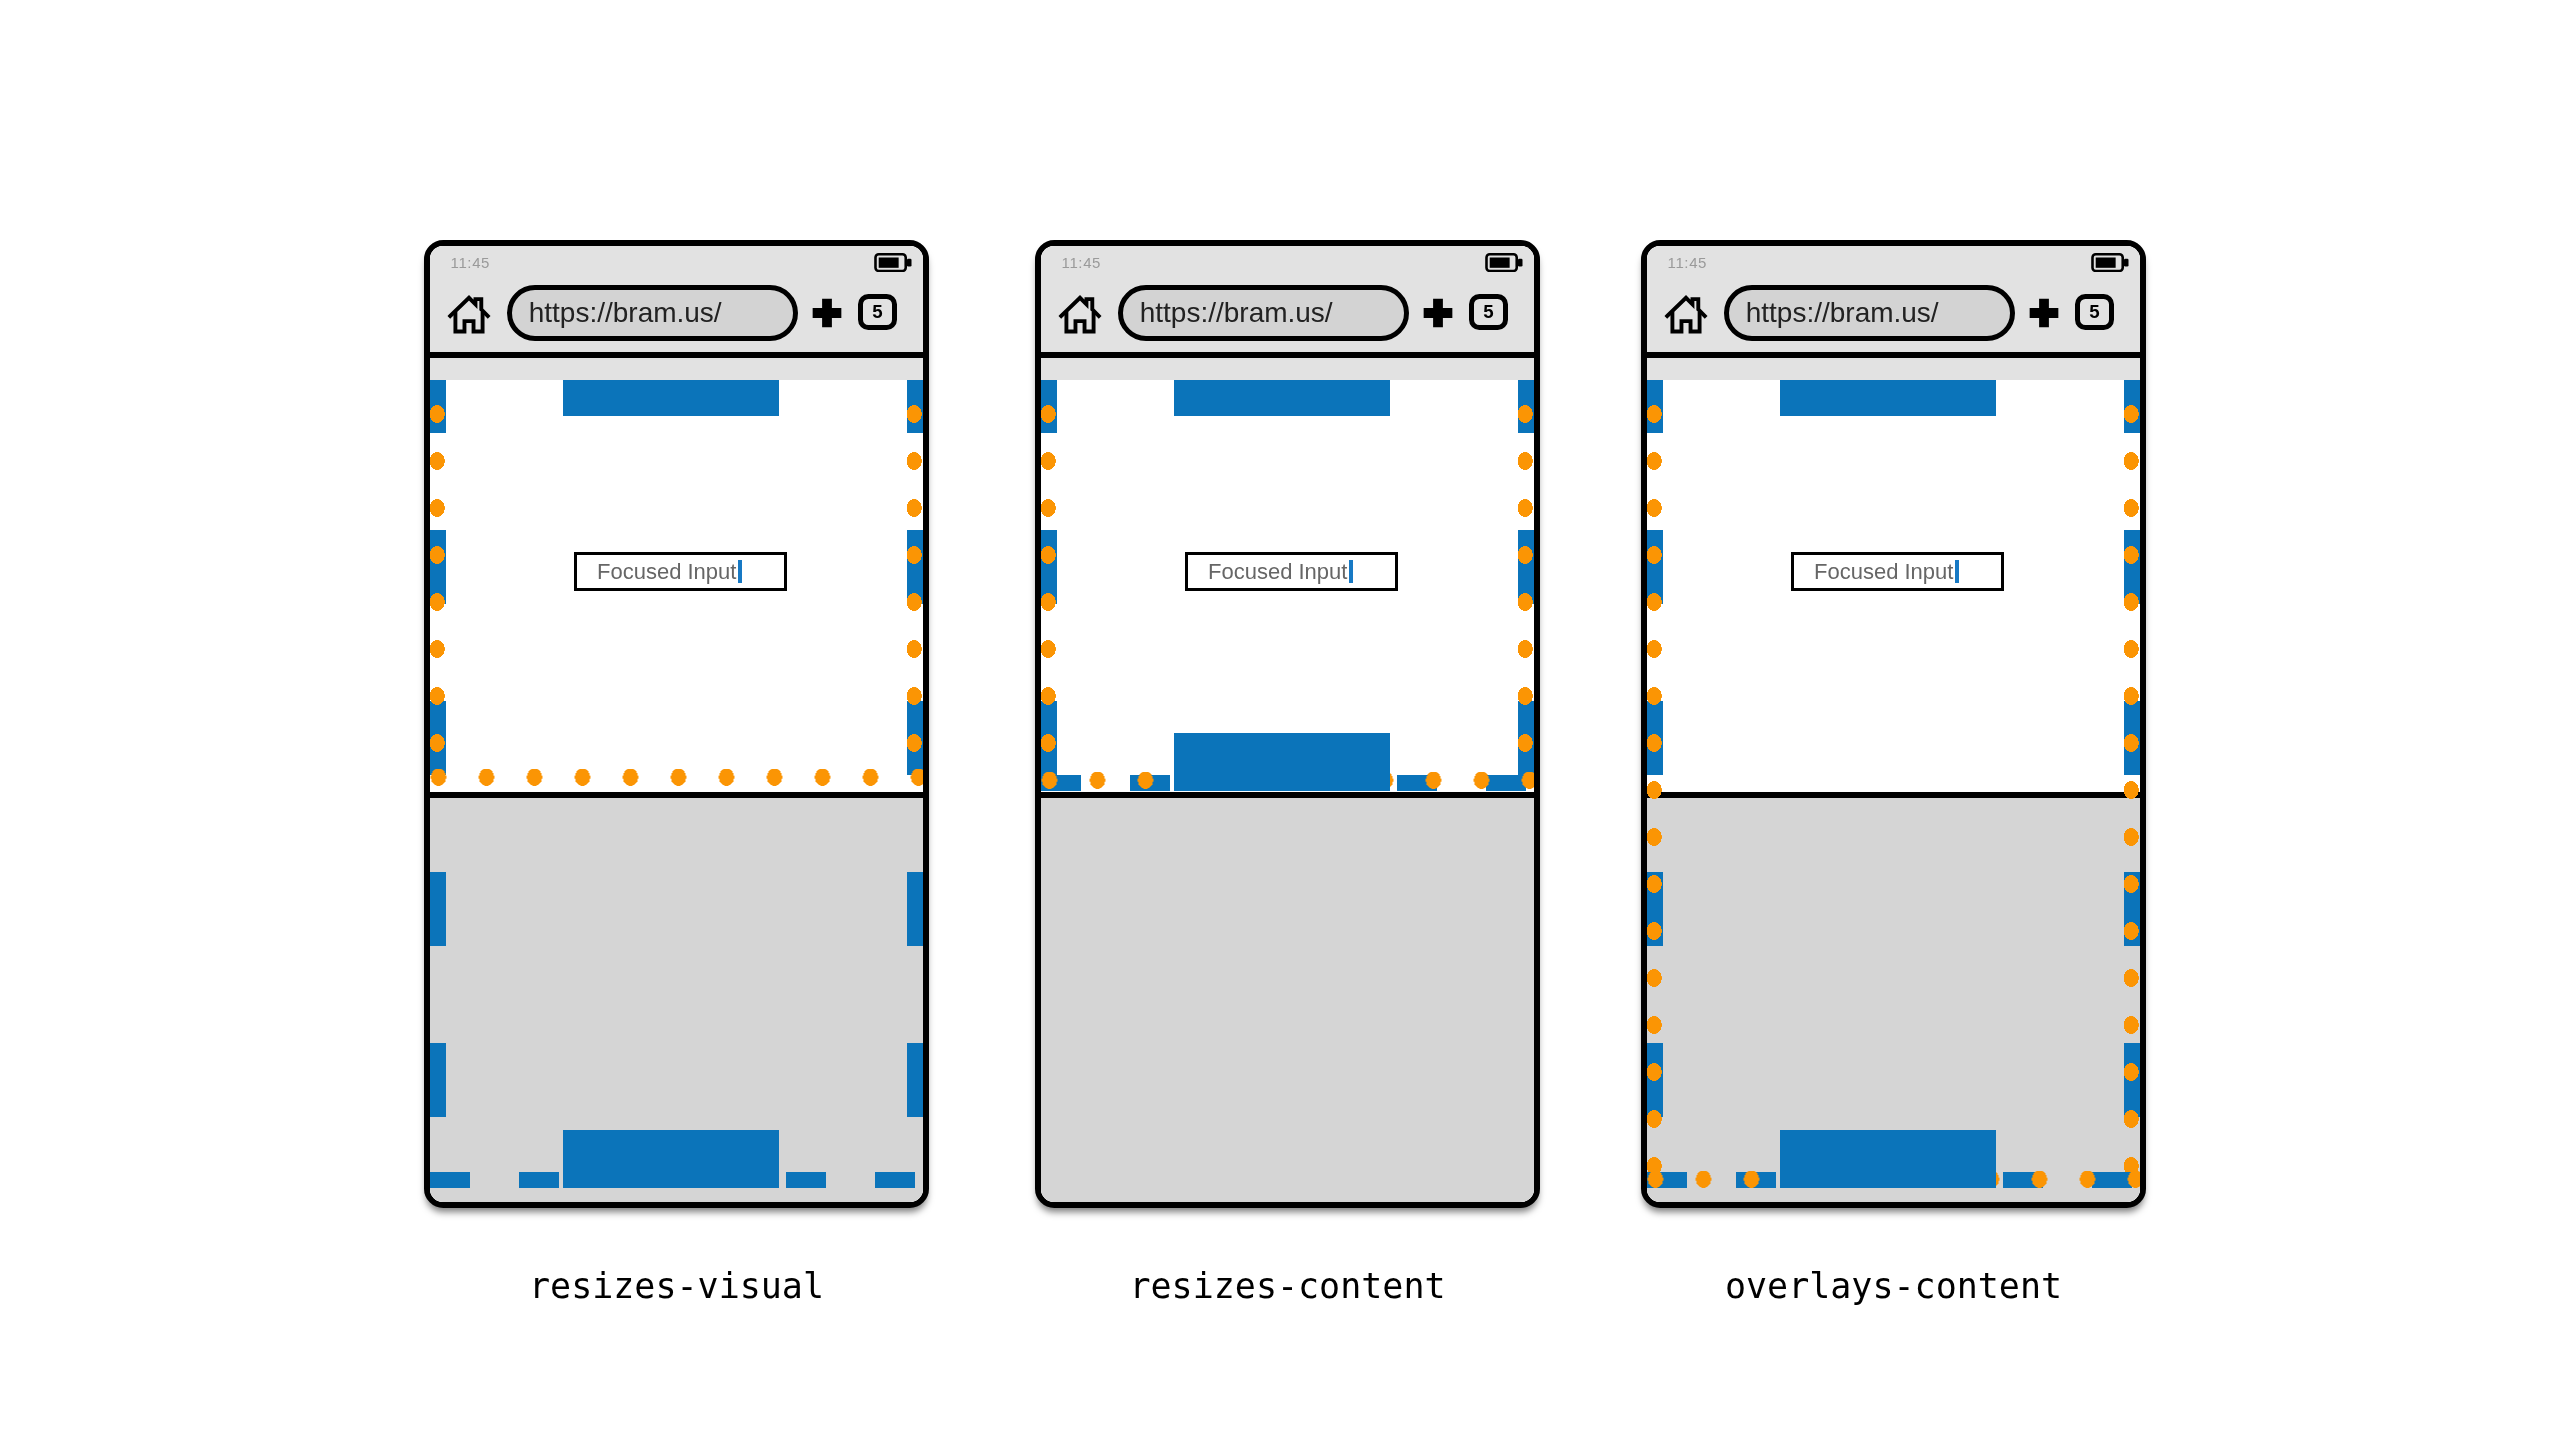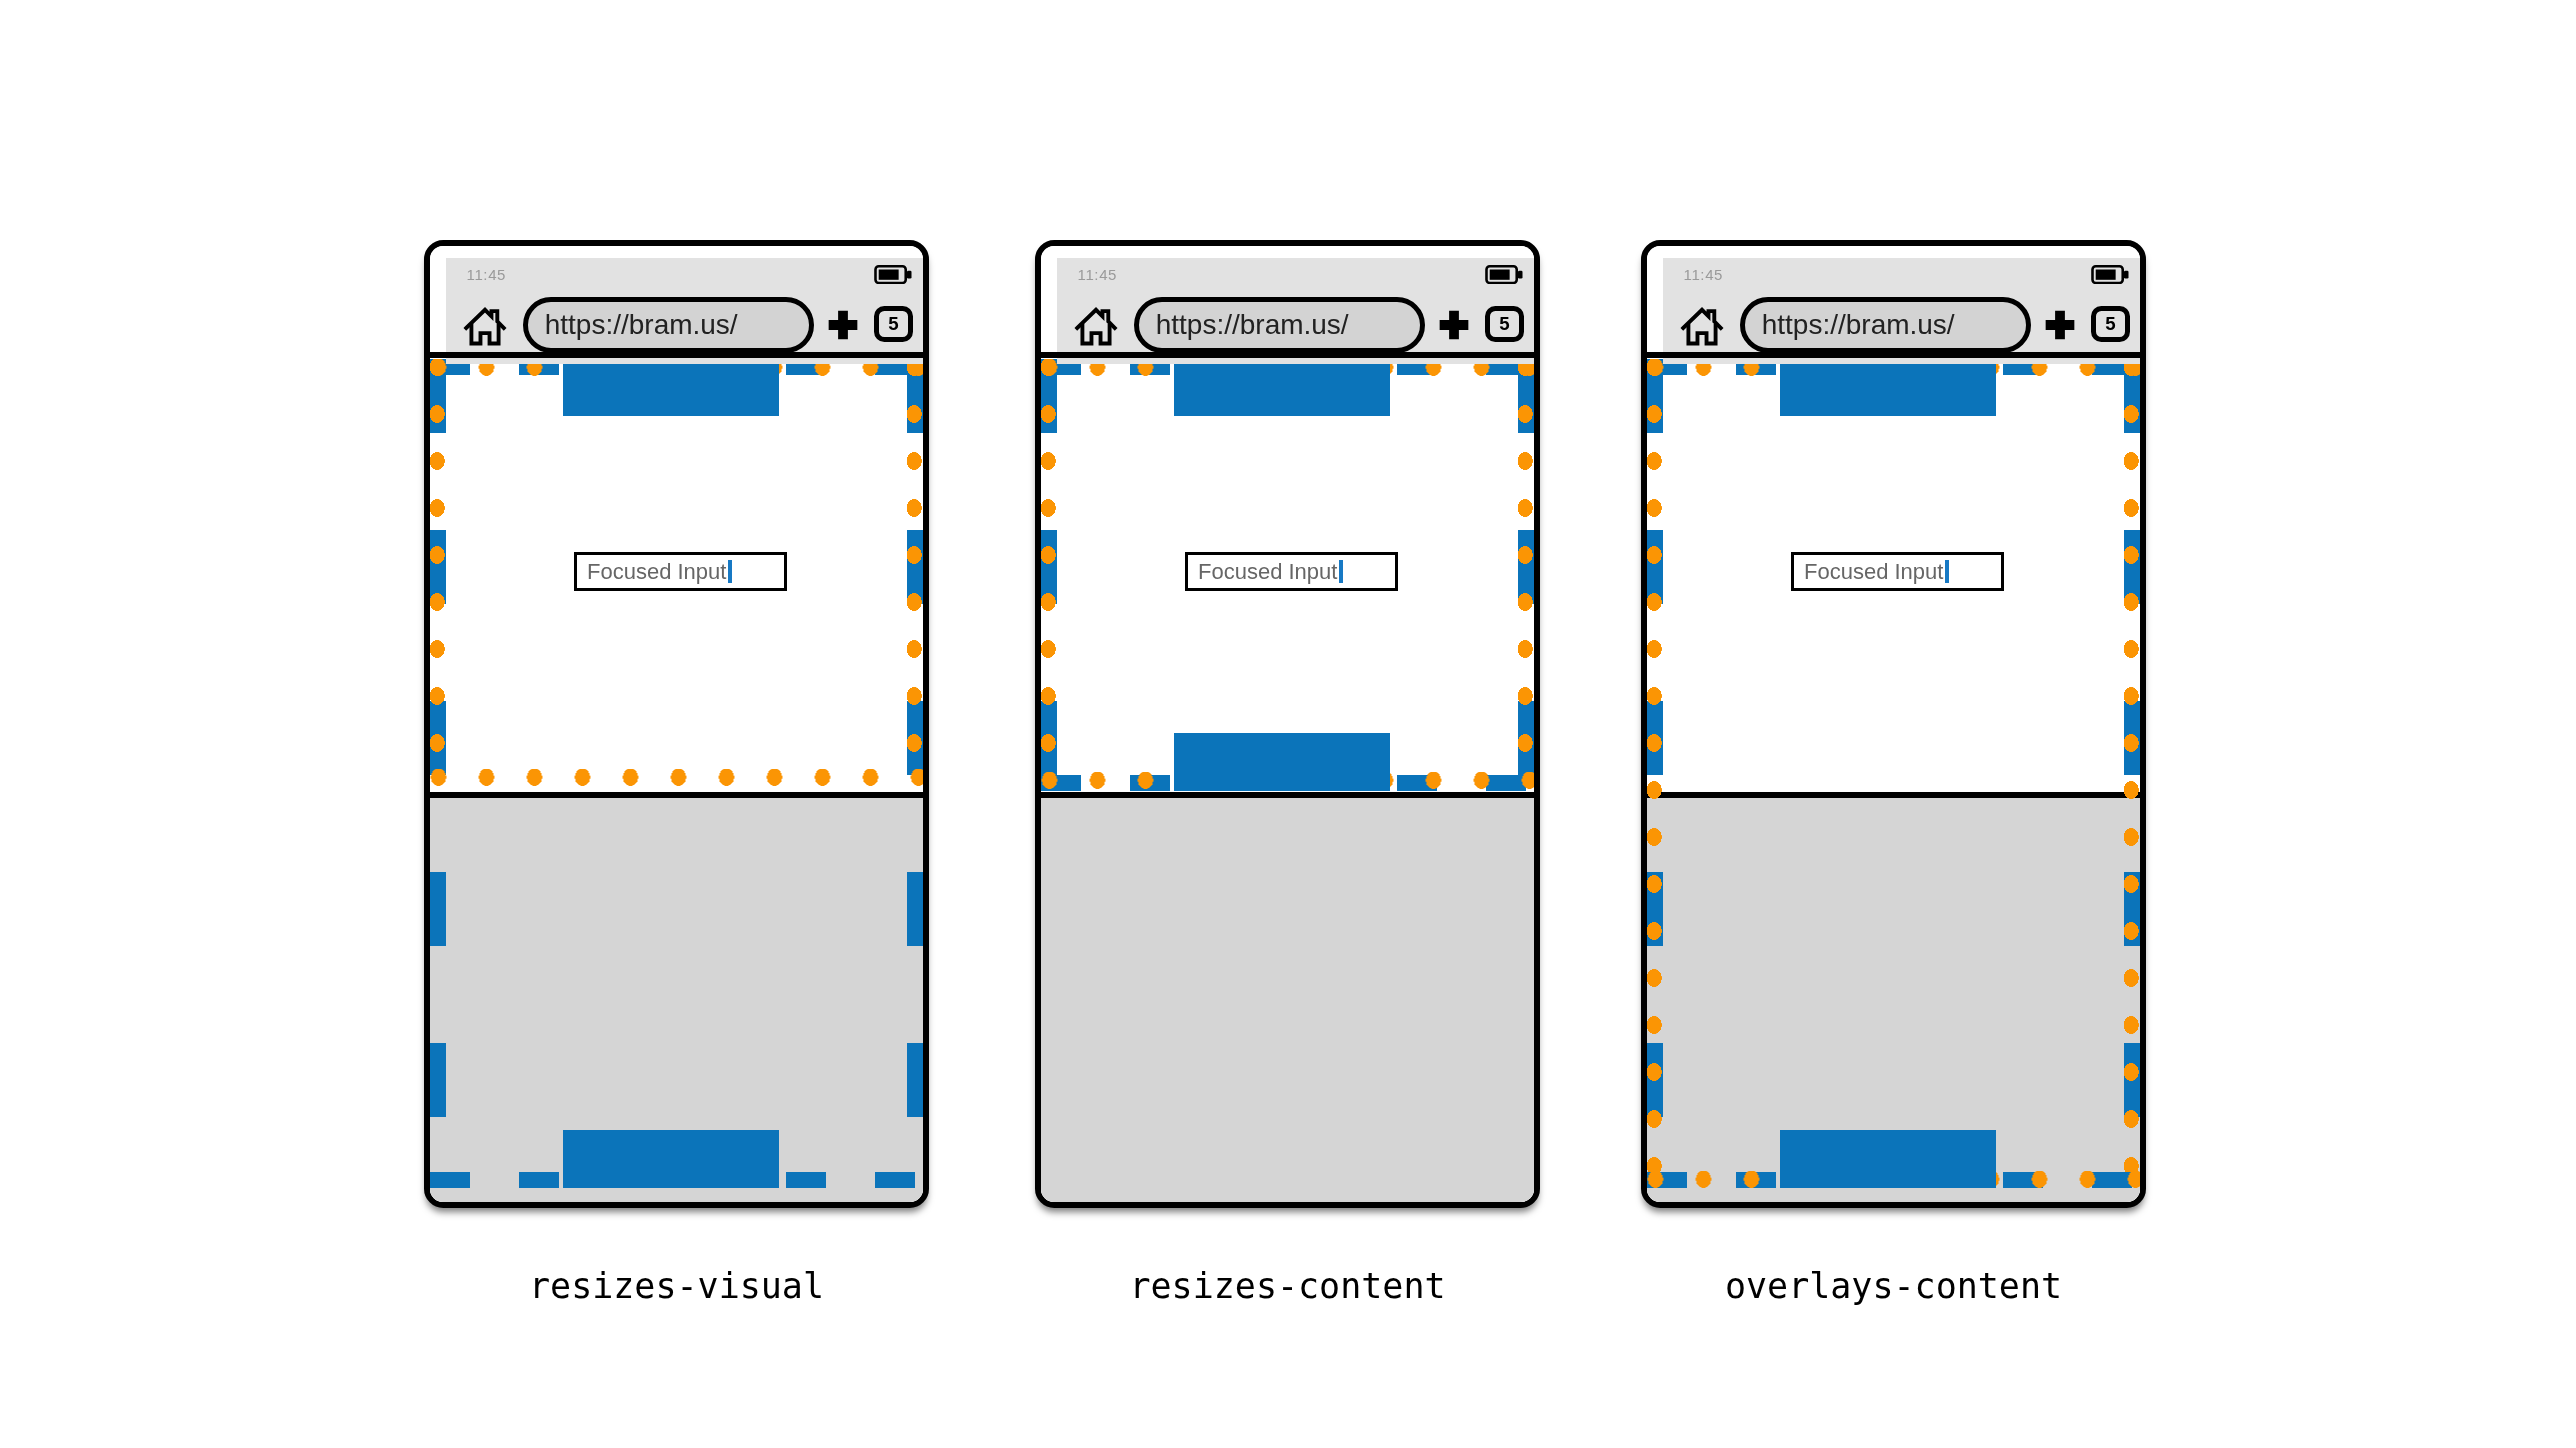--- a/index.html
+++ b/index.html
@@ -16,21 +16,21 @@
   .stage{position:relative;width:2576px;height:1449px;background:#fff;overflow:hidden;
          font-family:"Liberation Sans",sans-serif;}
 
   
   .phone{position:absolute;top:240px;width:493px;height:956px;border:6.4px solid var(--frame-black);
          border-radius:19.3px;background:#fff;box-shadow:0 6.4px 7.7px -2.6px rgba(0,0,0,.5);}
   #phone1{left:424px;} #phone2{left:1035px;} #phone3{left:1641px;}
   .screen{position:absolute;inset:0;border-radius:13px;overflow:hidden;background:#fff;}
 
   
-  .chrome{position:absolute;top:12px;left:0;right:0;height:106px;background:var(--chrome-gray);z-index:50;margin-left:16px;}
+  .chrome{position:absolute;top:0;left:0;right:0;height:134px;background:var(--chrome-gray);z-index:50;}
   .sep-tb{position:absolute;top:106px;left:0;right:0;height:6.4px;background:#000;z-index:50;}
   .time{position:absolute;left:20.6px;top:7.7px;font-size:15px;color:var(--time-gray);letter-spacing:0.6px;}
   .battery{position:absolute;right:9.7px;top:7px;}
   .home{position:absolute;left:17.4px;top:46px;}
   .urlbar{position:absolute;left:77px;top:39px;width:291px;height:56px;border:5.2px solid #000;
           border-radius:30px;background:var(--urlbar-gray);box-sizing:border-box;
           display:flex;align-items:center;padding-left:16.7px;font-size:28px;color:#222;}
   .plus{position:absolute;left:382px;top:52px;}
   .tabs{position:absolute;left:428px;top:48px;width:39px;height:36px;border:5.2px solid #000;
         border-radius:10.3px;box-sizing:border-box;display:flex;align-items:center;justify-content:center;
@@ -78,21 +78,21 @@
 
   .p3 .dash-left,.p3 .dash-right{height:843px;}
   .p3 .dots-left,.p3 .dots-right{height:813px;}
   .p3 .dash-bottom{top:926px;}
   .p3 .block-bottom{top:884px;}
   .p3 .dots-bottom{top:925px;}
 
   
   .inputbox{position:absolute;left:144px;top:306px;width:213px;height:39px;background:#fff;
             border:3.2px solid #000;box-sizing:border-box;z-index:40;display:flex;align-items:center;
-            padding-left:10px;font-size:22px;color:#666;}
+            padding-left:20px;font-size:22px;color:#666;}
   .caret{width:3.2px;height:23px;background:var(--caret-blue);margin-left:1.9px;flex:none;}
 
   
   .plabel{position:absolute;top:1266px;width:505px;text-align:center;color:#000;
           font-family:"DejaVu Sans Mono",monospace;font-size:35px;}
   #label1{left:424px;} #label2{left:1035px;} #label3{left:1641px;}
 </style>
 </head>
 <body>
 

